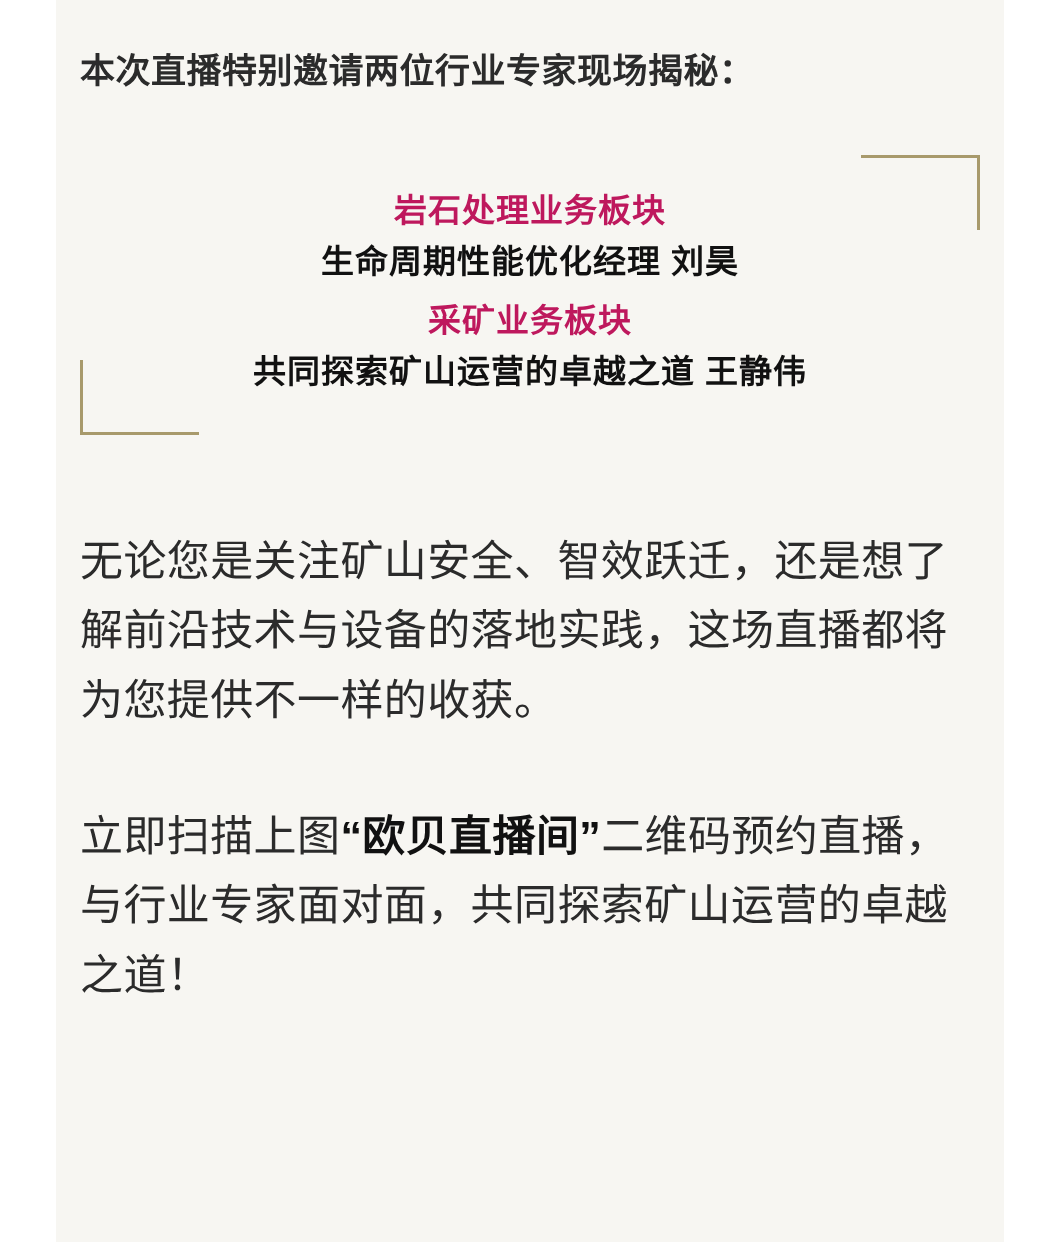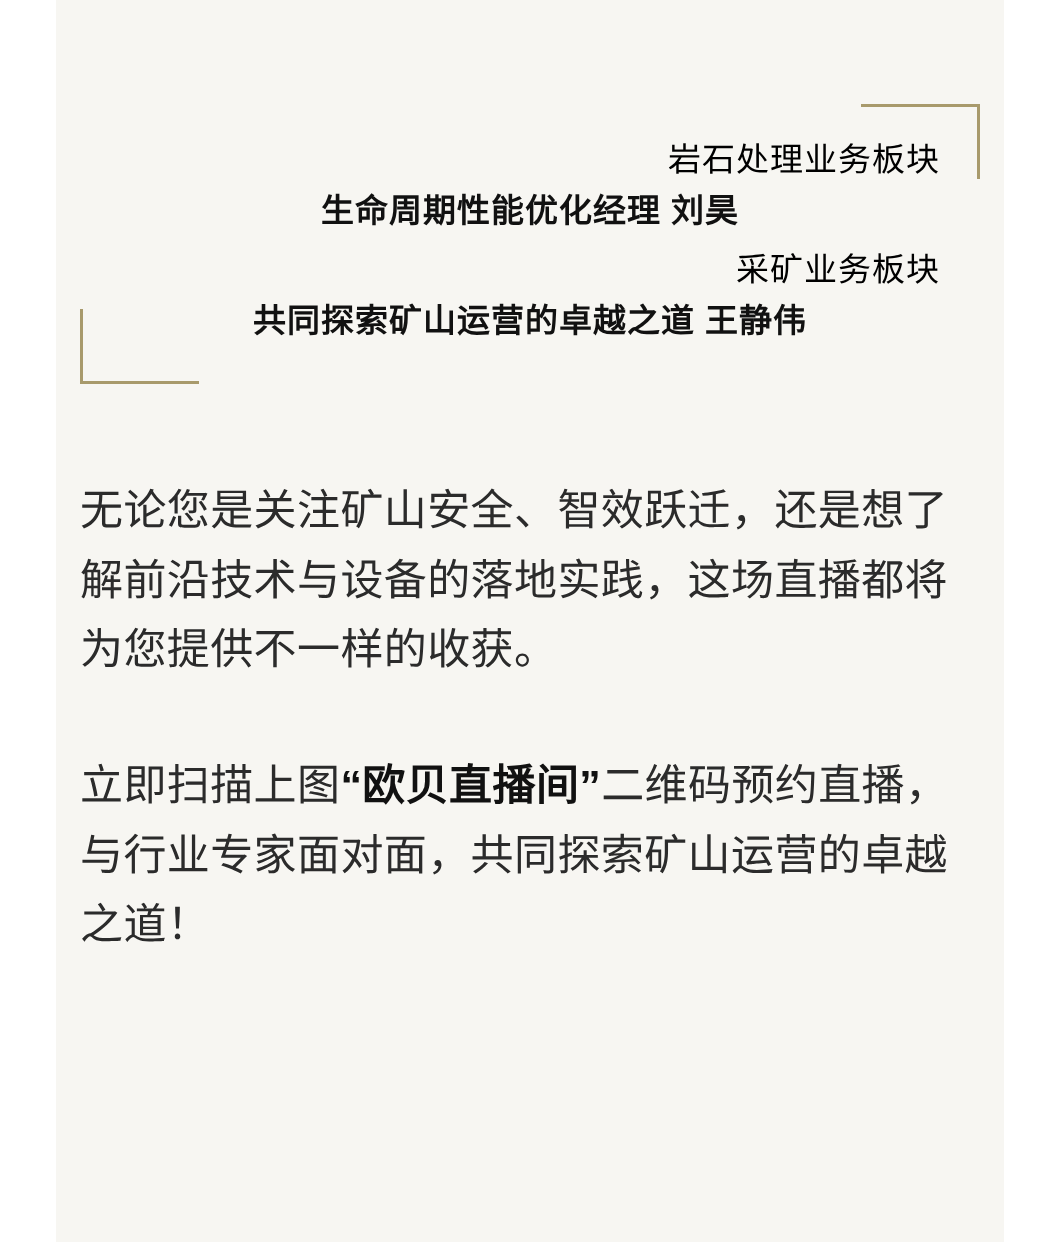--- a/index.html
+++ b/index.html
@@ -77,24 +77,23 @@
   .corner-bl {
     bottom: 0;
     left: 0;
     border-bottom-width: 3px;
     border-left-width: 3px;
   }
 
   .speaker-role {
     font-size: 33px;
     line-height: 1.55;
-    color: #000000;
-    font-weight: 400;
+    color: #be185d;
+    font-weight: 700;
     letter-spacing: 1px;
-    text-align: right;
   }
   .speaker-name {
     font-size: 33px;
     line-height: 1.6;
     color: #111111;
     font-weight: 700;
     letter-spacing: 1px;
   }
   .speaker-gap {
     height: 6px;
@@ -119,20 +118,21 @@
 </head>
 <body>
 
 <div class="page">
 
   <div class="edge-left"></div>
   <div class="edge-right"></div>
 
   <div class="content">
 
+    <p class="intro-line">本次直播特别邀请两位行业专家现场揭秘：</p>
 
     <div class="speakers-block">
 
       <span class="corner corner-tr"></span>
       <span class="corner corner-bl"></span>
 
       <div class="speaker-role">岩石处理业务板块</div>
       <div class="speaker-name">生命周期性能优化经理 刘昊</div>
 
       <div class="speaker-gap"></div>

